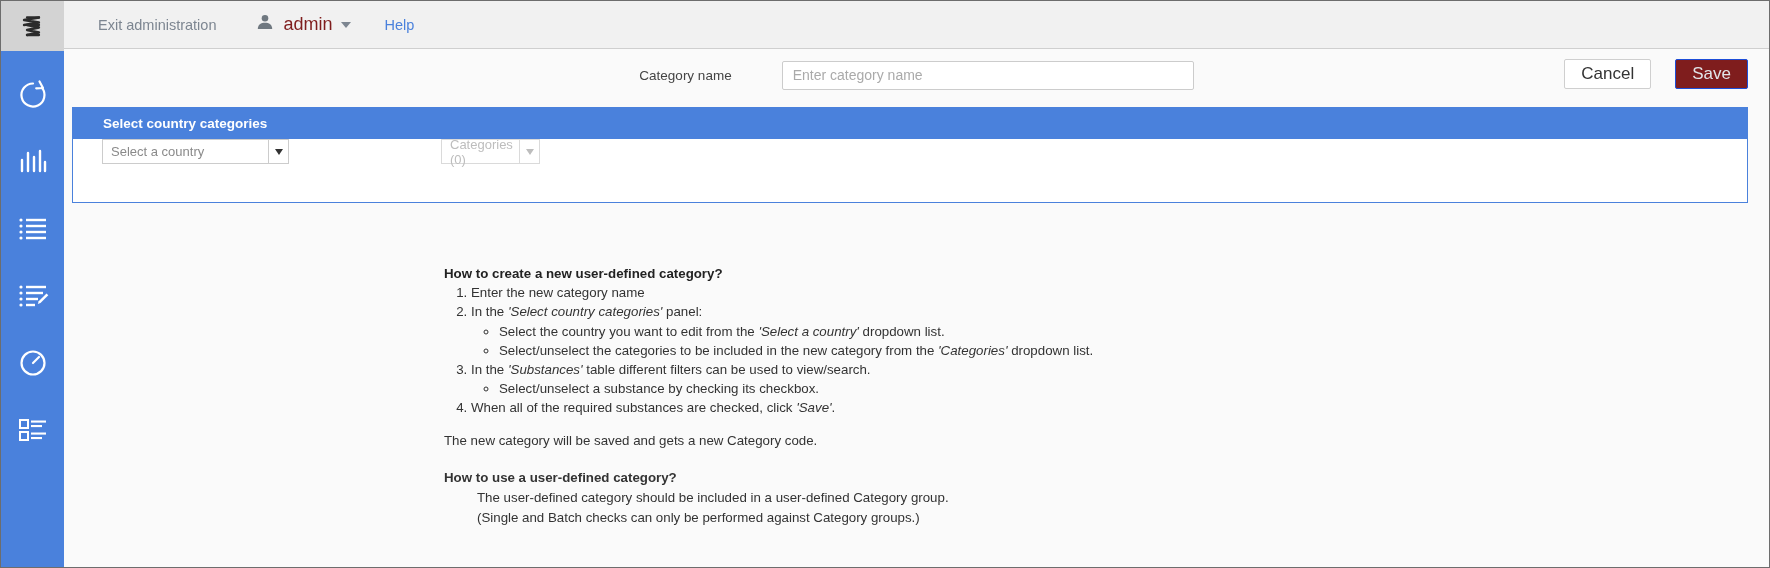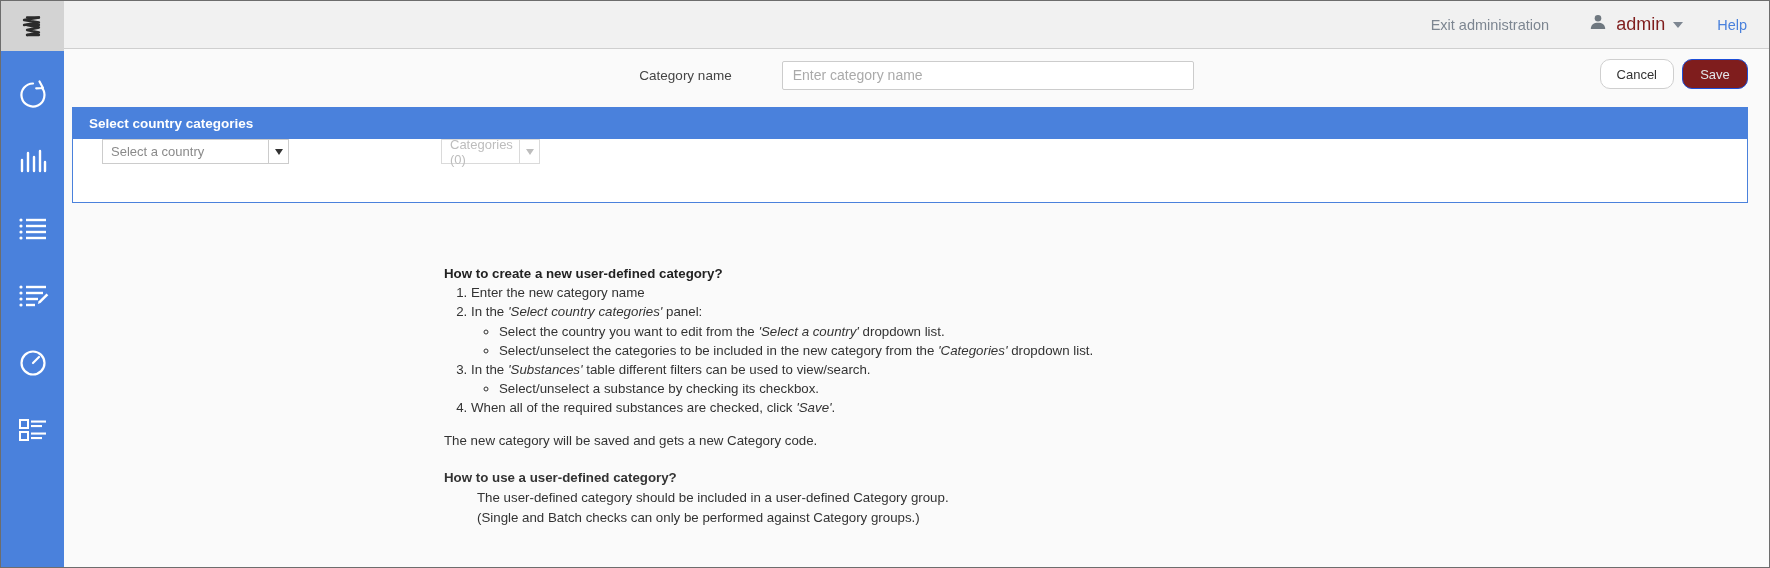--- a/index.html
+++ b/index.html
@@ -55,21 +55,21 @@
   
   .header {
     position: absolute;
     left: 63px; top: 0;
     right: 0;
     height: 48px;
     background: #f1f1f1;
     border-bottom: 1px solid #cfcfcf;
     display: flex;
     align-items: center;
-    justify-content: flex-end;
+    justify-content: flex-start;
     padding-right: 22px;
   }
   .hdr-link {
     font-size: 14.5px;
     color: #7d8691;
     margin-left: 34px;
     cursor: pointer;
     white-space: nowrap;
   }
   .hdr-user {
@@ -142,27 +142,28 @@
     position: absolute;
     right: 21px;
     top: 10px;
     display: flex;
     align-items: center;
   }
   .btn {
     height: 30px;
     min-width: 66px;
     padding: 0 16px;
-    font-size: 13px;
-    border-radius: 10px;
+    font-size: 17px;
+    border-radius: 2px;
     cursor: pointer;
     font-family: "Liberation Sans", sans-serif;
     display: flex;
     align-items: center;
     justify-content: center;
+    margin-left: 16px;
   }
   .btn-cancel {
     background: #fff;
     border: 1px solid #cfcfcf;
     color: #333;
     margin-right: 8px;
   }
   .btn-save {
     background: #7f1d1d;
     border: 1px solid #1d4ed8;
@@ -174,21 +175,21 @@
   .panel {
     margin: 6px 21px 0 8px;
     border: 1px solid #4a81dc;
     background: #fff;
   }
   .panel-head {
     background: #4a81dc;
     height: 31px;
     display: flex;
     align-items: center;
-    padding-left: 16px;
+    padding-left: 30px;
     color: #fff;
     font-size: 13.5px;
     font-weight: bold;
   }
   .panel-body {
     height: 63px;
     display: flex;
     align-items: flex-start;
     padding-left: 29px;
     background: #fff;

